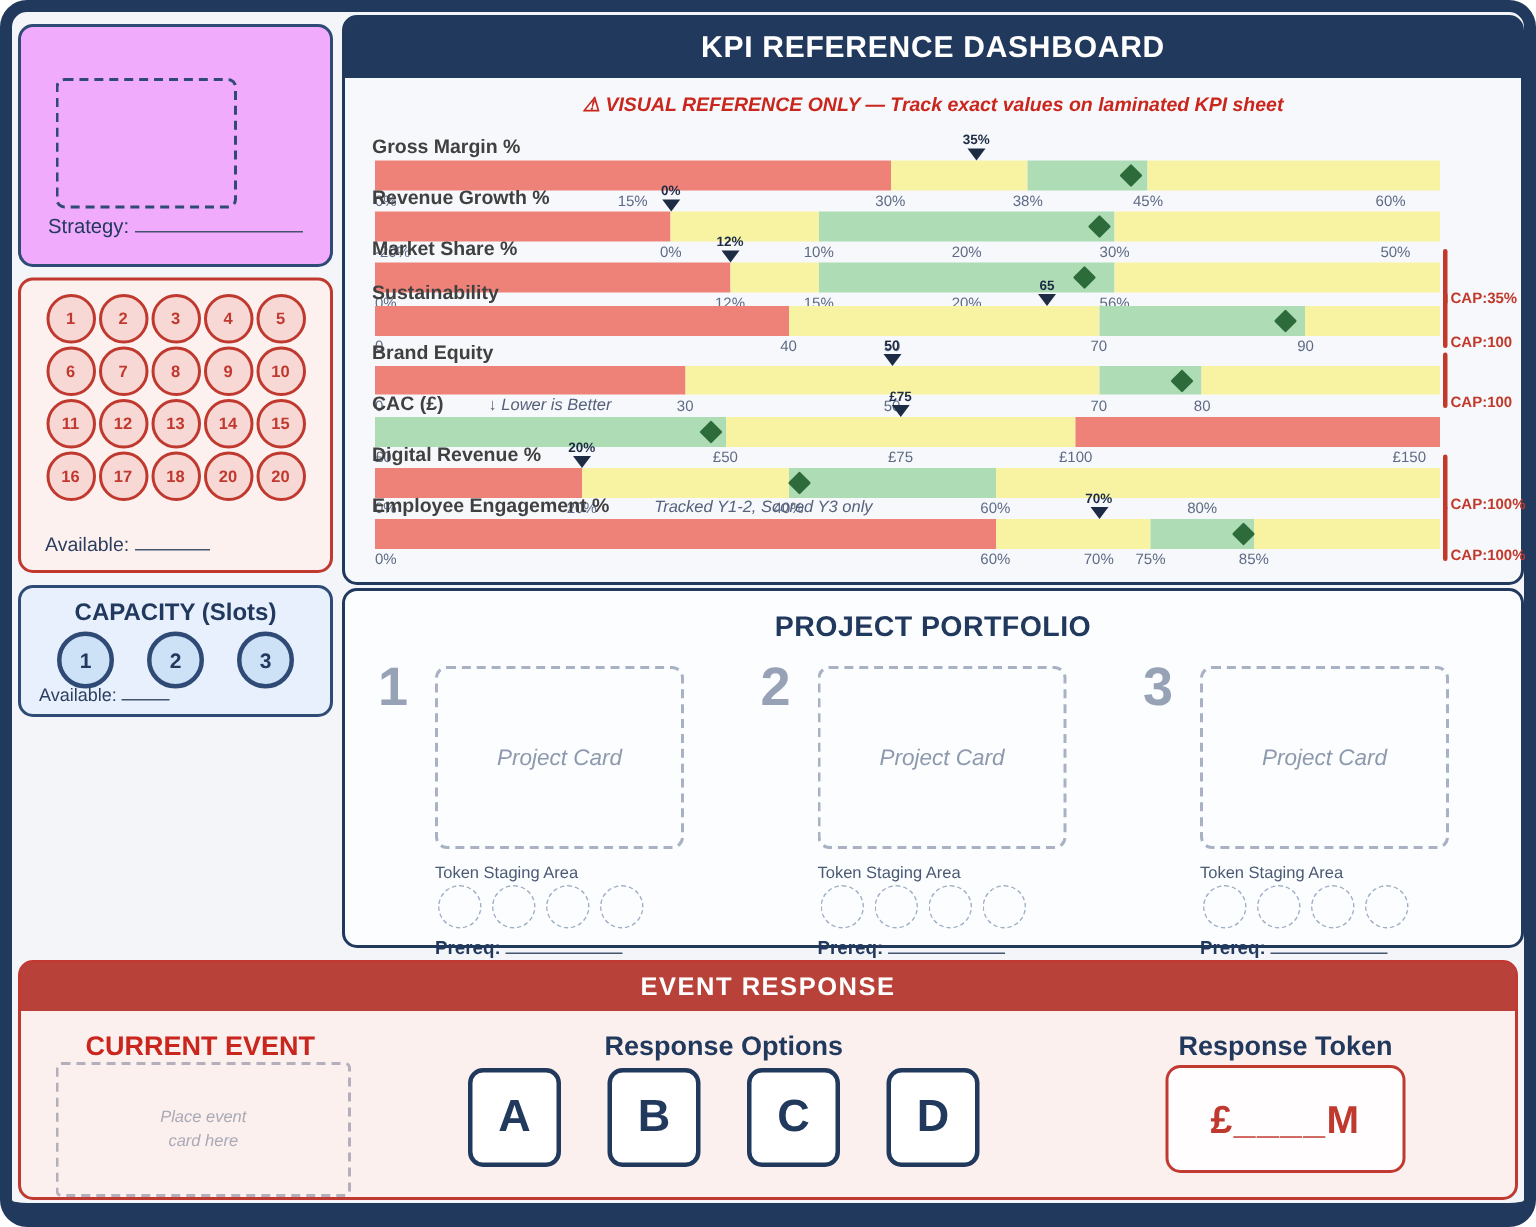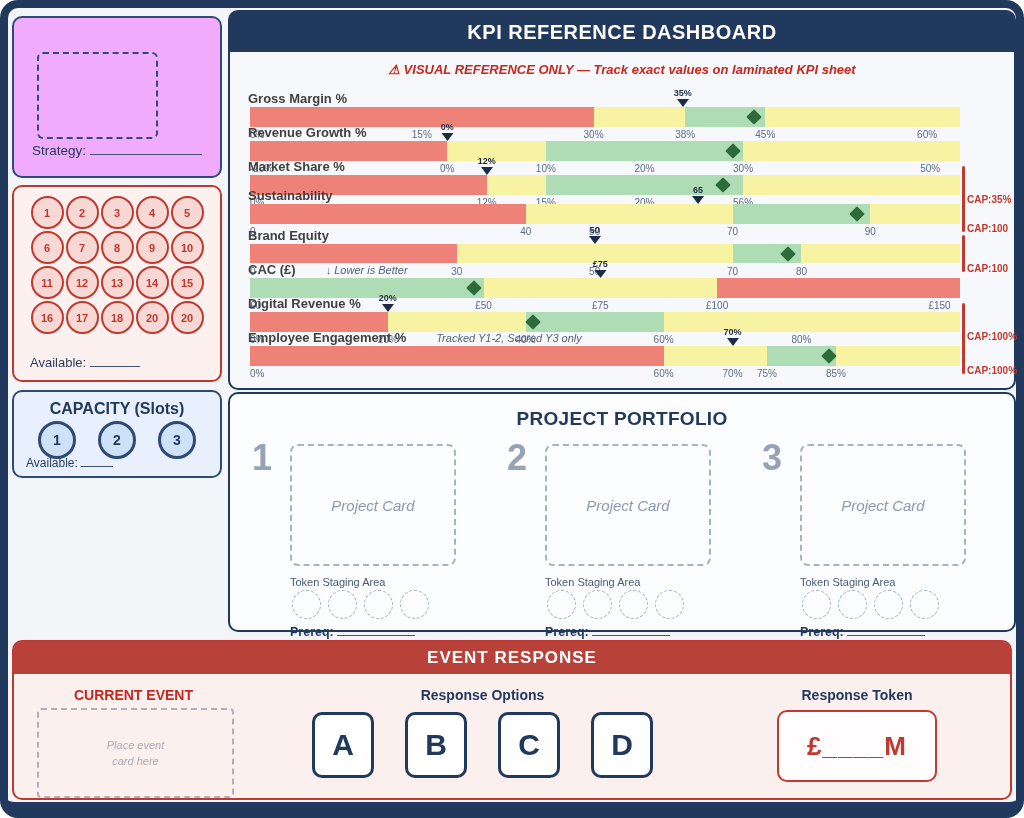--- a/index.html
+++ b/index.html
@@ -61,21 +61,21 @@
   .pf-card{position:absolute;left:38px;top:6px;width:162px;height:118px;border:2px dashed #a9b2c4;border-radius:8px;display:flex;align-items:center;justify-content:center;}
   .pf-cardlabel{font-size:15px;font-style:italic;color:#8d99ad;}
   .pf-staging{position:absolute;left:38px;top:138px;font-size:11px;color:#4a5a74;}
   .pf-tokens{position:absolute;left:40px;top:152px;display:flex;gap:7px;}
   .pf-token{width:29px;height:29px;border-radius:50%;border:1.5px dashed #9fb0c6;box-sizing:border-box;}
   .pf-prereq{position:absolute;left:38px;top:186px;font-size:12.5px;font-weight:bold;color:#22395e;white-space:nowrap;z-index:6;}
 
   
   .event{left:12px;top:640px;width:1000px;height:160px;background:#fbf0ee;border:2.5px solid #c13a32;border-radius:10px;}
   .ev-header{height:32px;line-height:32px;background:#b8423a;border-radius:6px 6px 0 0;text-align:center;color:#fff;font-size:17px;font-weight:bold;letter-spacing:1px;}
-  .ev-sec-title{position:absolute;top:45px;font-size:14px;font-weight:bold;}
+  .ev-sec-title{position:absolute;top:45px;font-size:18px;font-weight:bold;}
   .ev-cur-title{left:23px;width:193px;text-align:center;color:#c9261d;}
   .ev-opt-title{left:298px;width:341px;text-align:center;color:#22395e;}
   .ev-cost-title{left:763px;width:160px;text-align:center;color:#22395e;}
   .ev-slot{position:absolute;left:23px;top:66px;width:193px;height:86px;border:2px dashed #b3b0bc;border-radius:4px;display:flex;flex-direction:column;align-items:center;justify-content:center;gap:4px;}
   .ev-ph{font-size:11px;font-style:italic;color:#a9aab6;}
   .ev-card{position:absolute;top:70px;width:62px;height:66px;background:#fff;border:3px solid #22395e;border-radius:10px;box-sizing:border-box;display:flex;align-items:center;justify-content:center;font-size:30px;font-weight:bold;color:#22395e;}
   .ev-cost{position:absolute;left:763px;top:68px;width:160px;height:72px;background:#fffdfd;border:2.5px solid #c13a32;border-radius:10px;box-sizing:border-box;display:flex;align-items:center;justify-content:center;font-size:26px;font-weight:bold;color:#c0392f;letter-spacing:1px;}
 </style>
 </head>
 <body>
@@ -140,21 +140,21 @@
     <div id="kpi-rows">
         <div class="kpi-row" style="top: 0px;">
           <div class="kpi-nameline"><span class="kpi-name">Gross Margin %</span></div>
           <div class="kpi-bar">
             <div class="kpi-zone zone-red" style="left: 0%; width: 48.3871%;"></div>
             <div class="kpi-zone zone-yellow" style="left: 48.3871%; width: 12.9032%;"></div>
             <div class="kpi-zone zone-green" style="left: 61.2903%; width: 11.2903%;"></div>
             <div class="kpi-zone zone-yellow" style="left: 72.5806%; width: 27.4194%;"></div>
             <div class="kpi-target" style="left: 70.9677%;"></div>
           </div>
-          <div class="kpi-marker" style="left: 56.4516%; margin-left: 32px;">
+          <div class="kpi-marker" style="left: 56.4516%;">
             <div class="kpi-mlabel">35%</div>
             <div class="kpi-tri"></div>
           </div>
           <div class="kpi-ticks">
             <span class="kpi-tick" style="left: 0%; transform: none;">0%</span>
             <span class="kpi-tick" style="left: 24.1935%; transform: translateX(-50%);">15%</span>
             <span class="kpi-tick" style="left: 48.3871%; transform: translateX(-50%);">30%</span>
             <span class="kpi-tick" style="left: 61.2903%; transform: translateX(-50%);">38%</span>
             <span class="kpi-tick" style="left: 72.5806%; transform: translateX(-50%);">45%</span>
             <span class="kpi-tick" style="left: 96.7742%; transform: translateX(-100%);">60%</span>

